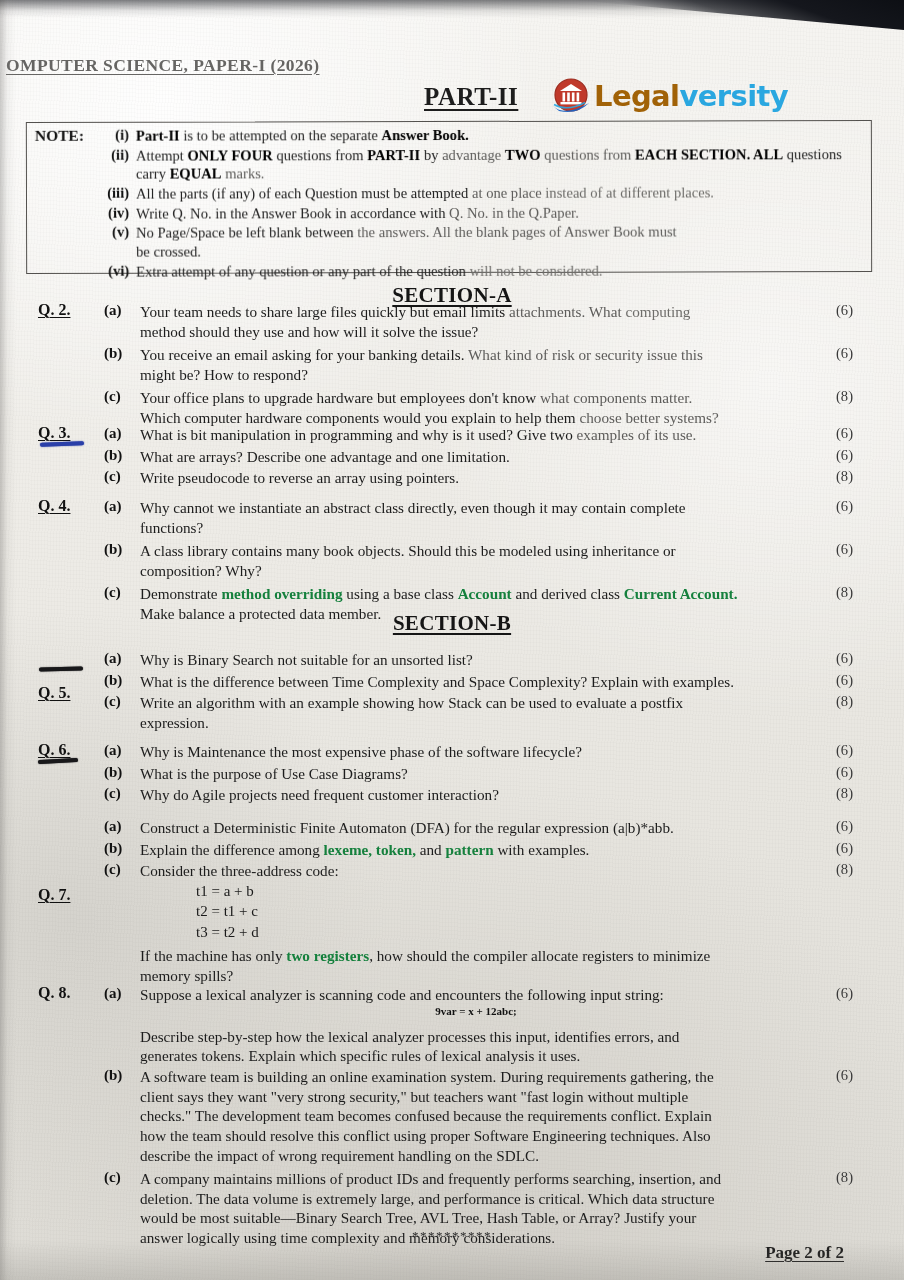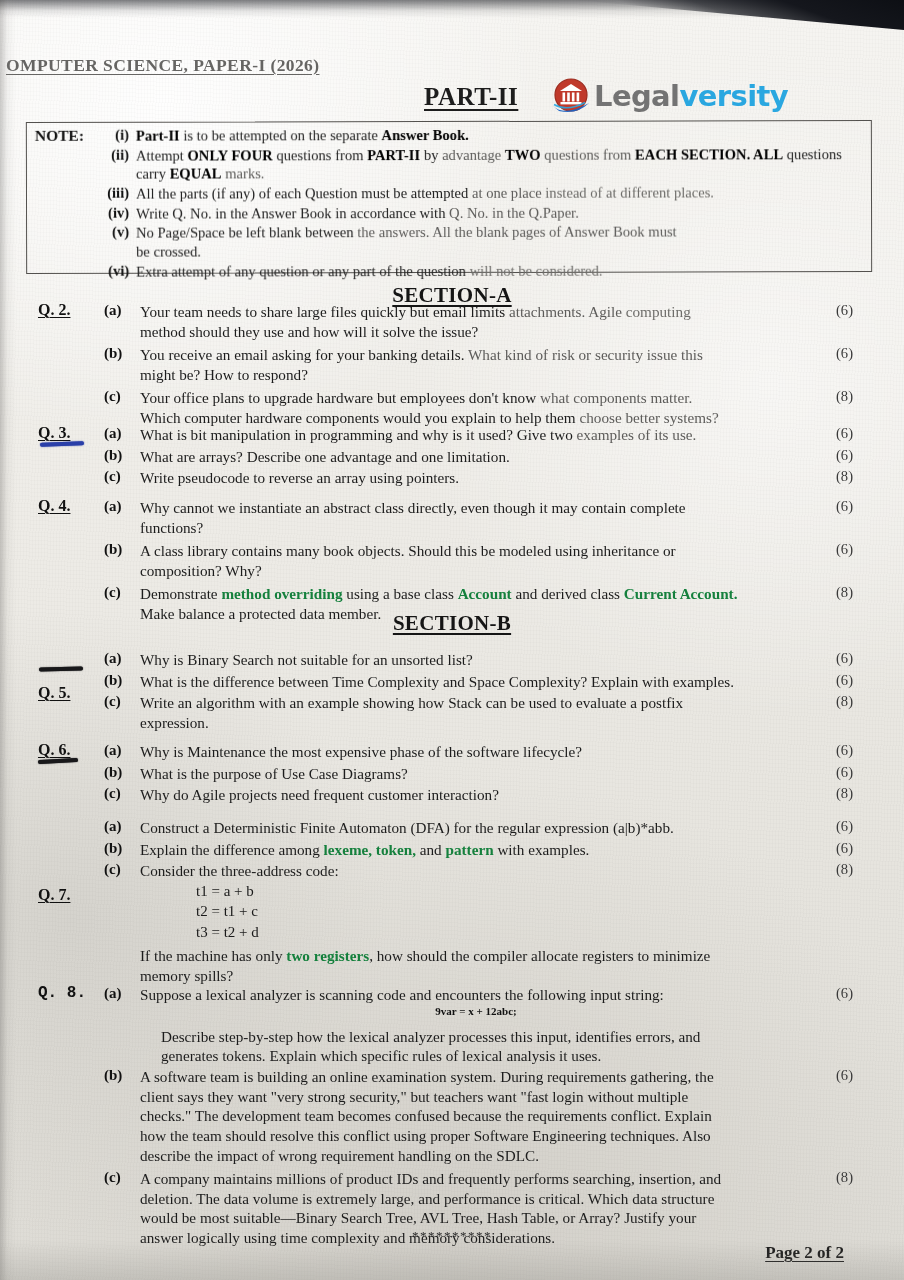--- a/index.html
+++ b/index.html
@@ -74,21 +74,21 @@
     letter-spacing:0.5px;
   }
   
   .logo{position:absolute;left:551px;top:76px;display:flex;align-items:center;gap:3px;}
   .logo-mark{position:relative;width:40px;height:40px;}
   .logo-text{
     font-family:"DejaVu Sans", sans-serif;
     font-weight:bold;font-size:29px;letter-spacing:-0.6px;
     line-height:1;
   }
-  .logo-text .t1{color:#737373;}
+  .logo-text .t1{color:#a16207;}
   .logo-text .t2{color:#2aa7e0;}
 
   
   .note-box{
     position:absolute;left:26px;top:121px;width:846px;height:152px;
     border:1.4px solid #53514e;
     box-sizing:border-box;
     transform:rotate(-0.12deg);
   }
   .note-inner{position:absolute;left:8px;top:4px;width:832px;}
@@ -228,21 +228,21 @@
           <div class="note-rn">(vi)</div>
           <div class="note-txt">Extra attempt of any question or any part of the question <span class="faded2">will not be considered.</span></div>
         </div>
       </div>
   </div>
 
   <div id="body-area">
       <div class="section-heading soft" style="top: 283px;">SECTION-A</div>
       <div class="q-label soft" style="top: 301px;">Q. 2.</div>
       <div class="part-letter soft" style="top: 302px;">(a)</div>
-      <div class="part-text soft" style="top: 302px;">Your team needs to share large files quickly but email limits <span class="faded">attachments. Agile</span> <span class="faded2">computing</span><br>method should they use and how will it solve the issue?</div>
+      <div class="part-text soft" style="top: 302px;">Your team needs to share large files quickly but email limits <span class="faded">attachments. What</span> <span class="faded2">computing</span><br>method should they use and how will it solve the issue?</div>
       <div class="marks soft" style="top: 302px;">(6)</div>
       <div class="part-letter soft" style="top: 345.2px;">(b)</div>
       <div class="part-text soft" style="top: 345.2px;">You receive an email asking for your banking details. <span class="faded">What kind of risk or security issue this</span><br>might be? How to respond?</div>
       <div class="marks soft" style="top: 345.2px;">(6)</div>
       <div class="part-letter soft" style="top: 388.4px;">(c)</div>
       <div class="part-text soft" style="top: 388.4px;">Your office plans to upgrade hardware but employees don't know <span class="faded">what components matter.</span><br>Which computer hardware components would you explain to help them <span class="faded">choose better systems?</span></div>
       <div class="marks soft" style="top: 388.4px;">(8)</div>
       <div class="q-label soft" style="top: 424px;">Q. 3.</div>
       <div class="part-letter soft" style="top: 425px;">(a)</div>
       <div class="part-text soft" style="top: 425px;">What is bit manipulation in programming and why is it used? Give two <span class="faded">examples of its use.</span></div>
@@ -291,26 +291,26 @@
       <div class="part-letter soft" style="top: 839.6px;">(b)</div>
       <div class="part-text soft" style="top: 839.6px;">Explain the difference among <b>lexeme, token,</b> and <b>pattern</b> with examples.</div>
       <div class="marks soft" style="top: 839.6px;">(6)</div>
       <div class="part-letter soft" style="top: 861.2px;">(c)</div>
       <div class="part-text soft" style="top: 861.2px;">Consider the three-address code:</div>
       <div class="marks soft" style="top: 861.2px;">(8)</div>
       <div class="code-line soft" style="top: 882.8px;">t1 = a + b</div>
       <div class="code-line soft" style="top: 903.3px;">t2 = t1 + c</div>
       <div class="code-line soft" style="top: 923.8px;">t3 = t2 + d</div>
       <div class="part-text soft" style="top: 946.3px;">If the machine has only <b>two registers</b>, how should the compiler allocate registers to minimize<br>memory spills?</div>
-      <div class="q-label nounder soft" style="top: 984px; font-family: Liberation Mono, monospace;">Q. 8.</div>
+      <div class="q-label nounder soft" style="top: 984px;">Q. 8.</div>
       <div class="part-letter soft" style="top: 985px;">(a)</div>
       <div class="part-text soft" style="top: 985px;">Suppose a lexical analyzer is scanning code and encounters the following input string:</div>
       <div class="marks soft" style="top: 985px;">(6)</div>
       <div class="center-str soft" style="top: 1004.6px;">9var = x + 12abc;</div>
-      <div class="part-text soft" style="top: 1026.6px; margin-left: 21px;">Describe step-by-step how the lexical analyzer processes this input, identifies errors, and<br>generates tokens. Explain which specific rules of lexical analysis it uses.</div>
+      <div class="part-text soft" style="top: 1026.6px;">Describe step-by-step how the lexical analyzer processes this input, identifies errors, and<br>generates tokens. Explain which specific rules of lexical analysis it uses.</div>
       <div class="part-letter soft" style="top: 1066.8px;">(b)</div>
       <div class="part-text soft" style="top: 1066.8px;">A software team is building an online examination system. During requirements gathering, the<br>client says they want "very strong security," but teachers want "fast login without multiple<br>checks." The development team becomes confused because the requirements conflict. Explain<br>how the team should resolve this conflict using proper Software Engineering techniques. Also<br>describe the impact of wrong requirement handling on the SDLC.</div>
       <div class="marks soft" style="top: 1066.8px;">(6)</div>
       <div class="part-letter soft" style="top: 1168.8px;">(c)</div>
       <div class="part-text soft" style="top: 1168.8px;">A company maintains millions of product IDs and frequently performs searching, insertion, and<br>deletion. The data volume is extremely large, and performance is critical. Which data structure<br>would be most suitable—Binary Search Tree, AVL Tree, Hash Table, or Array? Justify your<br>answer logically using time complexity and memory considerations.</div>
       <div class="marks soft" style="top: 1168.8px;">(8)</div>
       <div class="asterisks soft" style="top: 1228px;">**********</div>
       <div class="page-no soft" style="top: 1243px;">Page 2 of 2</div>
       <div class="pen pen-blue" style="left: 40px; top: 442px; width: 44px; transform: rotate(-2.2deg);"></div>
       <div class="pen pen-dark" style="left: 39px; top: 667px; width: 44px; transform: rotate(-1.6deg);"></div>

